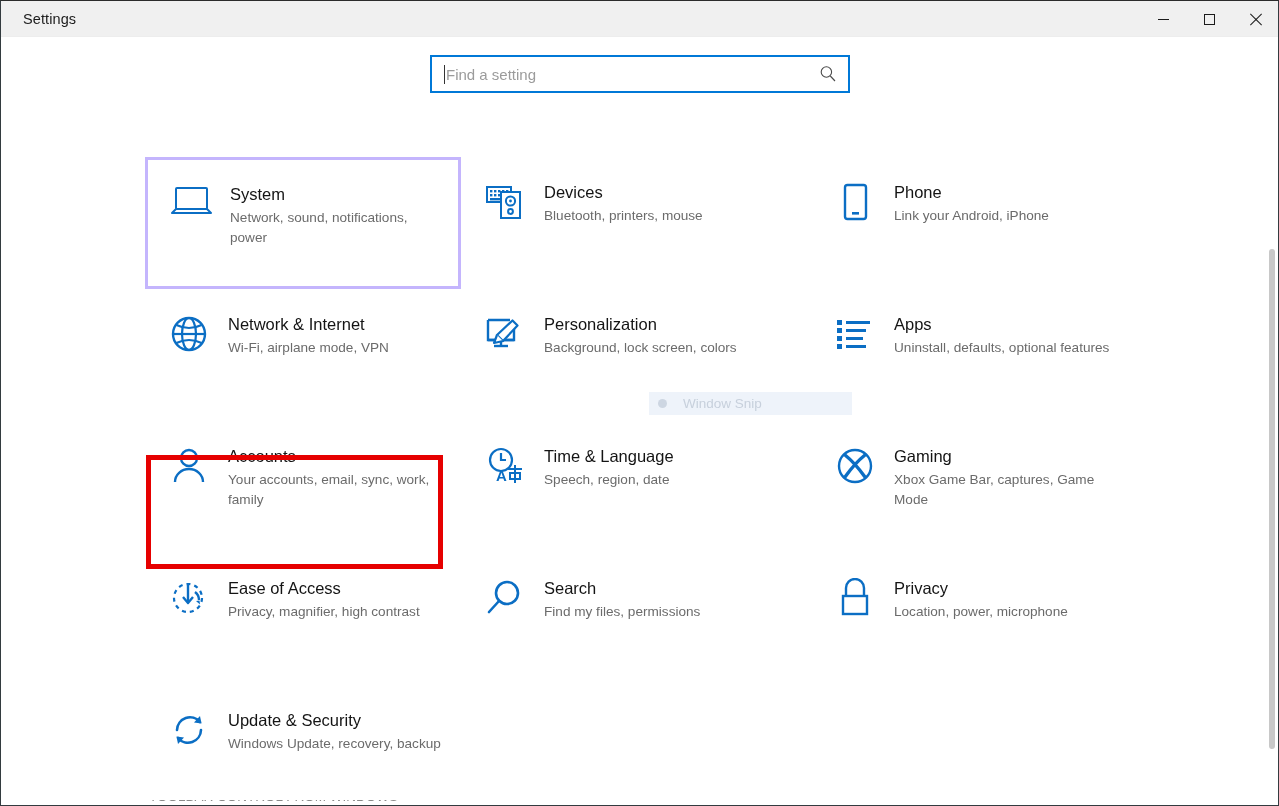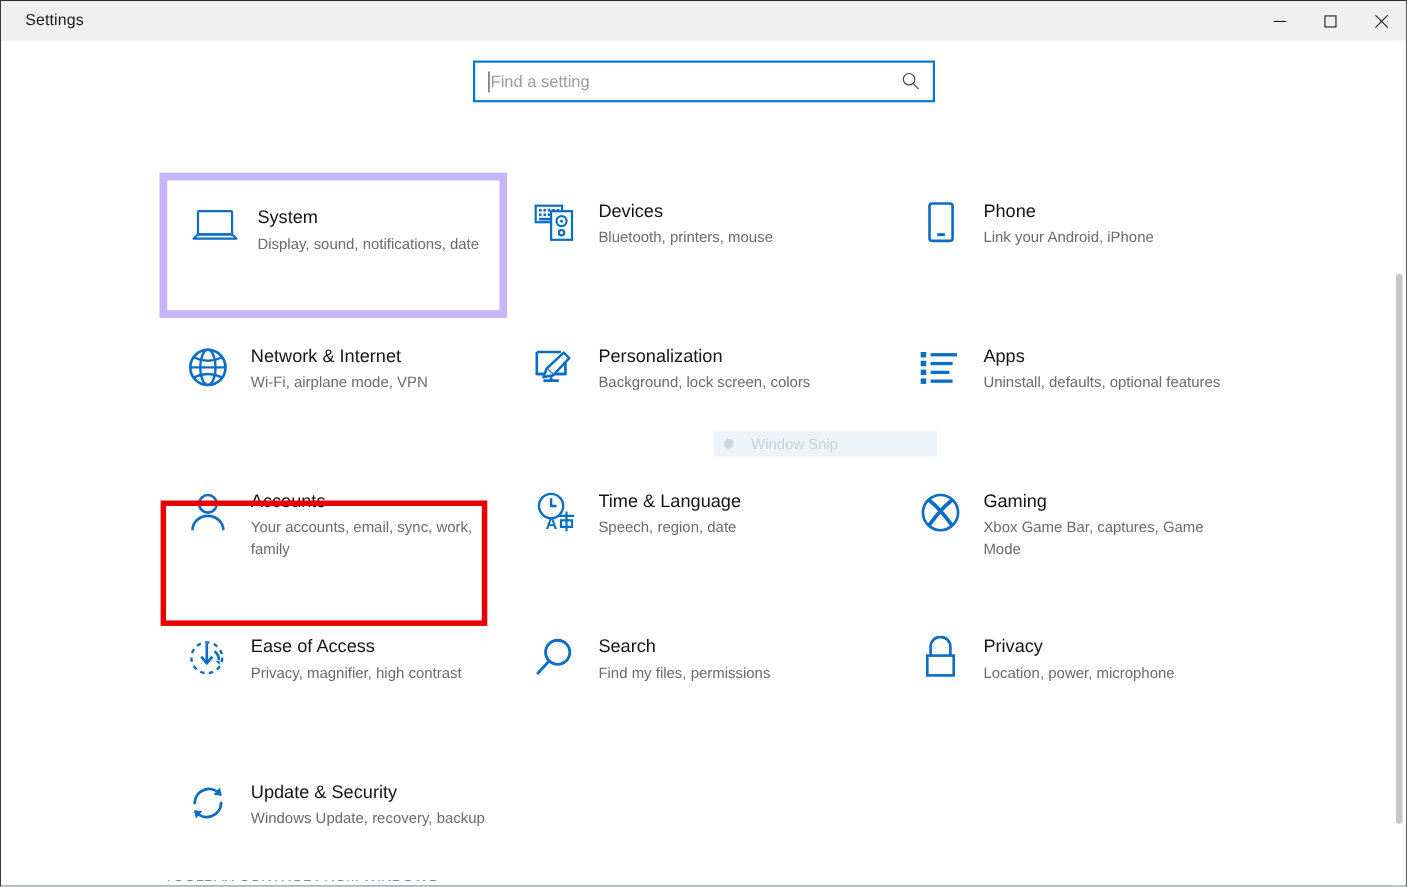--- a/index.html
+++ b/index.html
@@ -136,22 +136,23 @@
   }
   .tile {
     position: relative;
     display: flex;
     align-items: flex-start;
     padding: 22px 14px 0 22px;
     cursor: default;
     border: 1px solid transparent;
   }
   .tile.highlighted {
-    border: 7px solid #c4b5fd;
+    border: 3px solid #c4b5fd;
     background: #ffffff;
+    justify-content: space-between;
   }
   .tile-icon {
     flex: 0 0 60px;
     width: 60px;
     height: 52px;
     display: flex;
     align-items: flex-start;
     justify-content: flex-start;
     padding-top: 2px;
   }
@@ -282,21 +283,21 @@
 
       <div class="tile highlighted">
         <div class="tile-icon">
           <svg viewBox="0 0 44 36" width="44" height="36">
             <rect x="6" y="4" width="31" height="21" rx="1" fill="none" stroke="#0b6ec4" stroke-width="2"></rect>
             <path d="M2 29 L41 29 L37 25 L6 25 Z" fill="none" stroke="#0b6ec4" stroke-width="2" stroke-linejoin="round"></path>
           </svg>
         </div>
         <div class="tile-text">
           <div class="tile-title">System</div>
-          <div class="tile-sub">Display, sound, notifications, date</div>
+          <div class="tile-sub">Network, sound, notifications, power</div>
         </div>
       </div>
 
       <div class="tile">
         <div class="tile-icon">
           <svg viewBox="0 0 44 40" width="44" height="40">
             <rect x="3" y="5" width="24" height="15" fill="none" stroke="#0b6ec4" stroke-width="2"></rect>
             <g fill="#0b6ec4">
               <rect x="6" y="8" width="2.4" height="2.4"></rect>
               <rect x="10" y="8" width="2.4" height="2.4"></rect>

